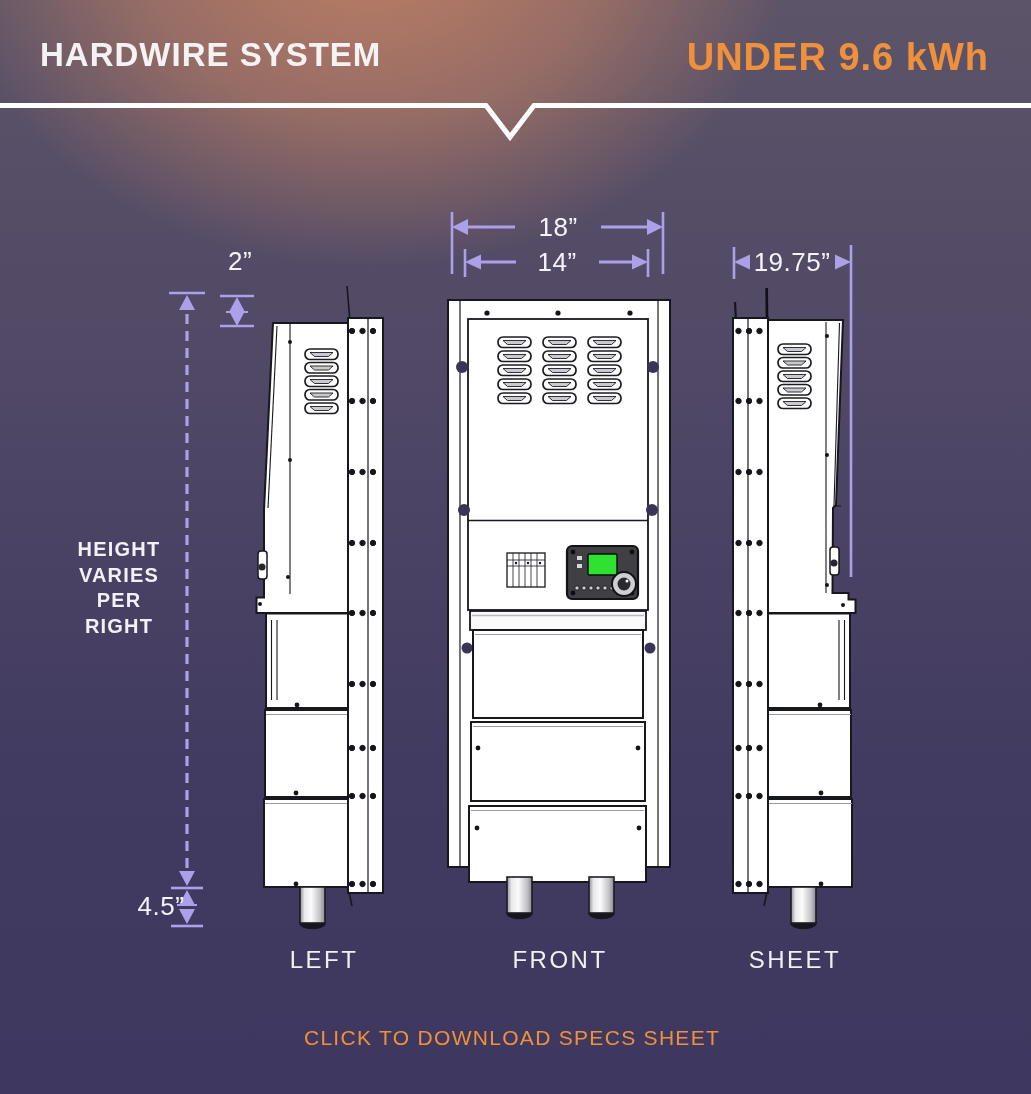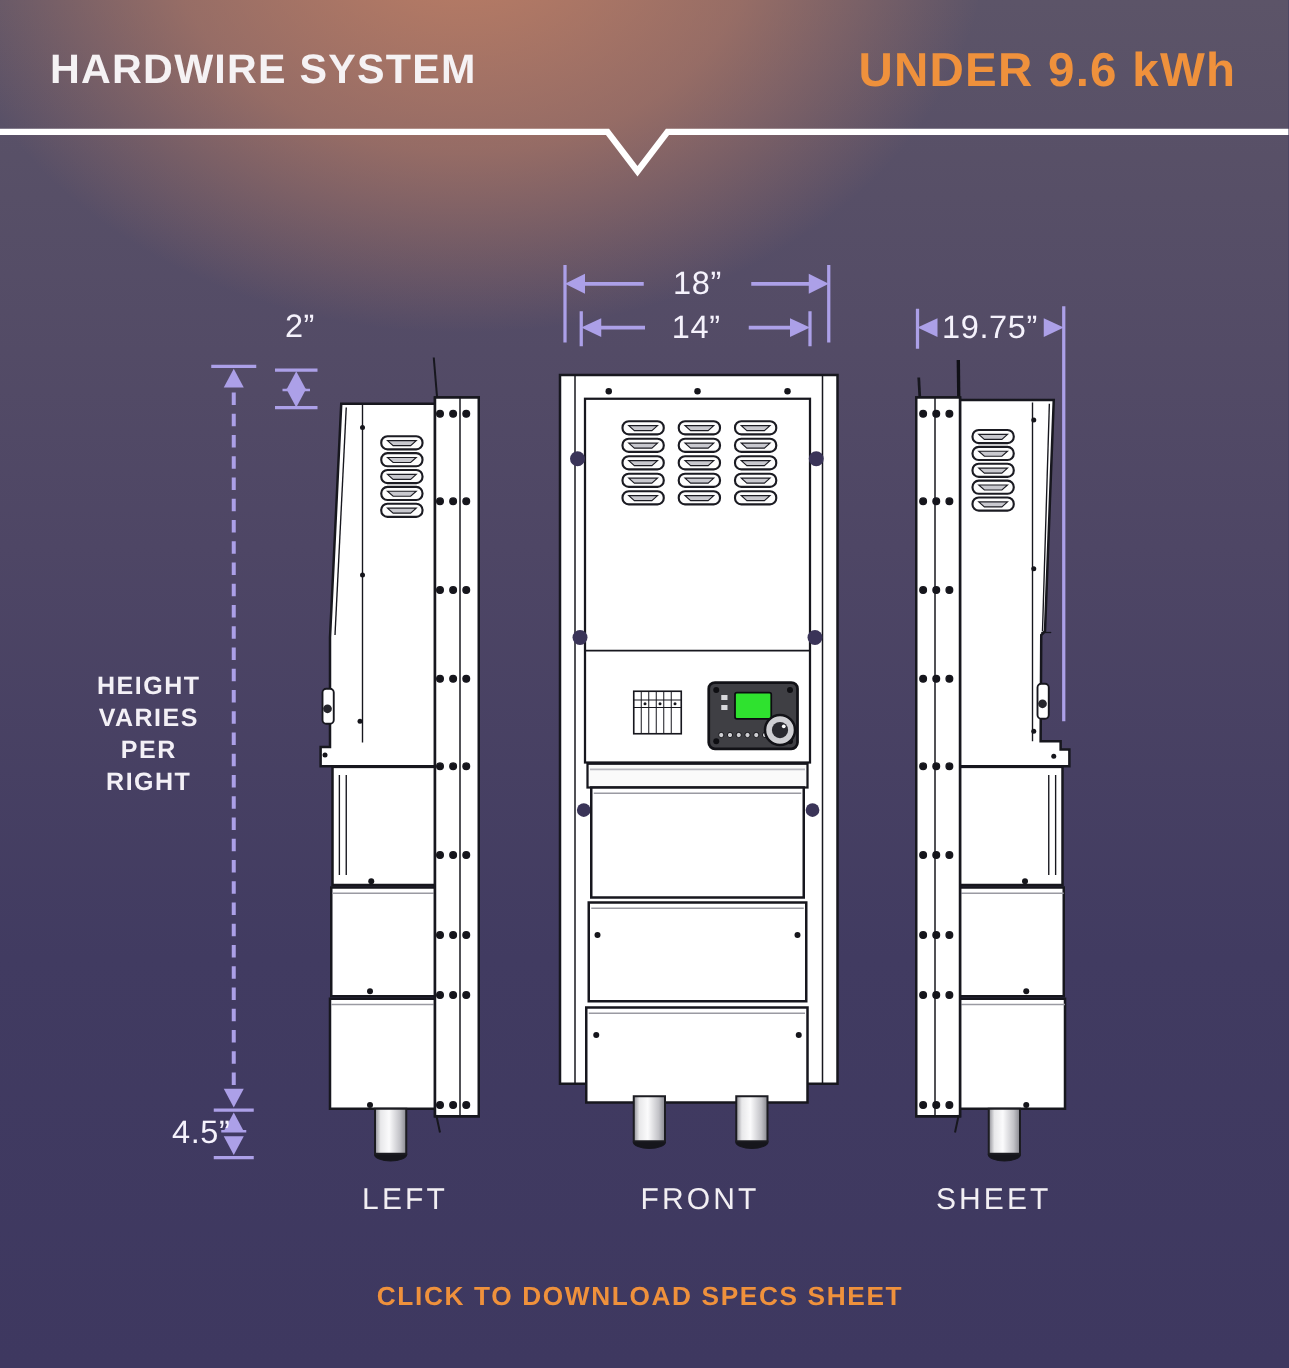--- a/index.html
+++ b/index.html
@@ -26,21 +26,21 @@
   .height-note{
     position:absolute;left:56px;top:537px;width:126px;text-align:center;
     color:#f3f0f6;font-weight:bold;font-size:20px;line-height:25.5px;letter-spacing:1.2px;
   }
   .view-label{
     position:absolute;transform:translate(-50%,-50%);
     color:#f2eff3;font-size:24px;letter-spacing:2.5px;font-weight:500;white-space:nowrap;
   }
   .cta{
     position:absolute;left:512px;top:1038px;transform:translate(-50%,-50%);
-    color:#ef913c;font-size:21px;font-weight:bold;letter-spacing:1.3px;white-space:nowrap;
+    color:#ef913c;font-size:21px;font-weight:normal;letter-spacing:1.3px;white-space:nowrap;
     cursor:pointer;
   }
 </style>
 </head>
 <body>
 
 <div class="stage">
 
   <svg class="art" width="1031" height="1094" viewBox="0 0 1031 1094">
     <defs>

